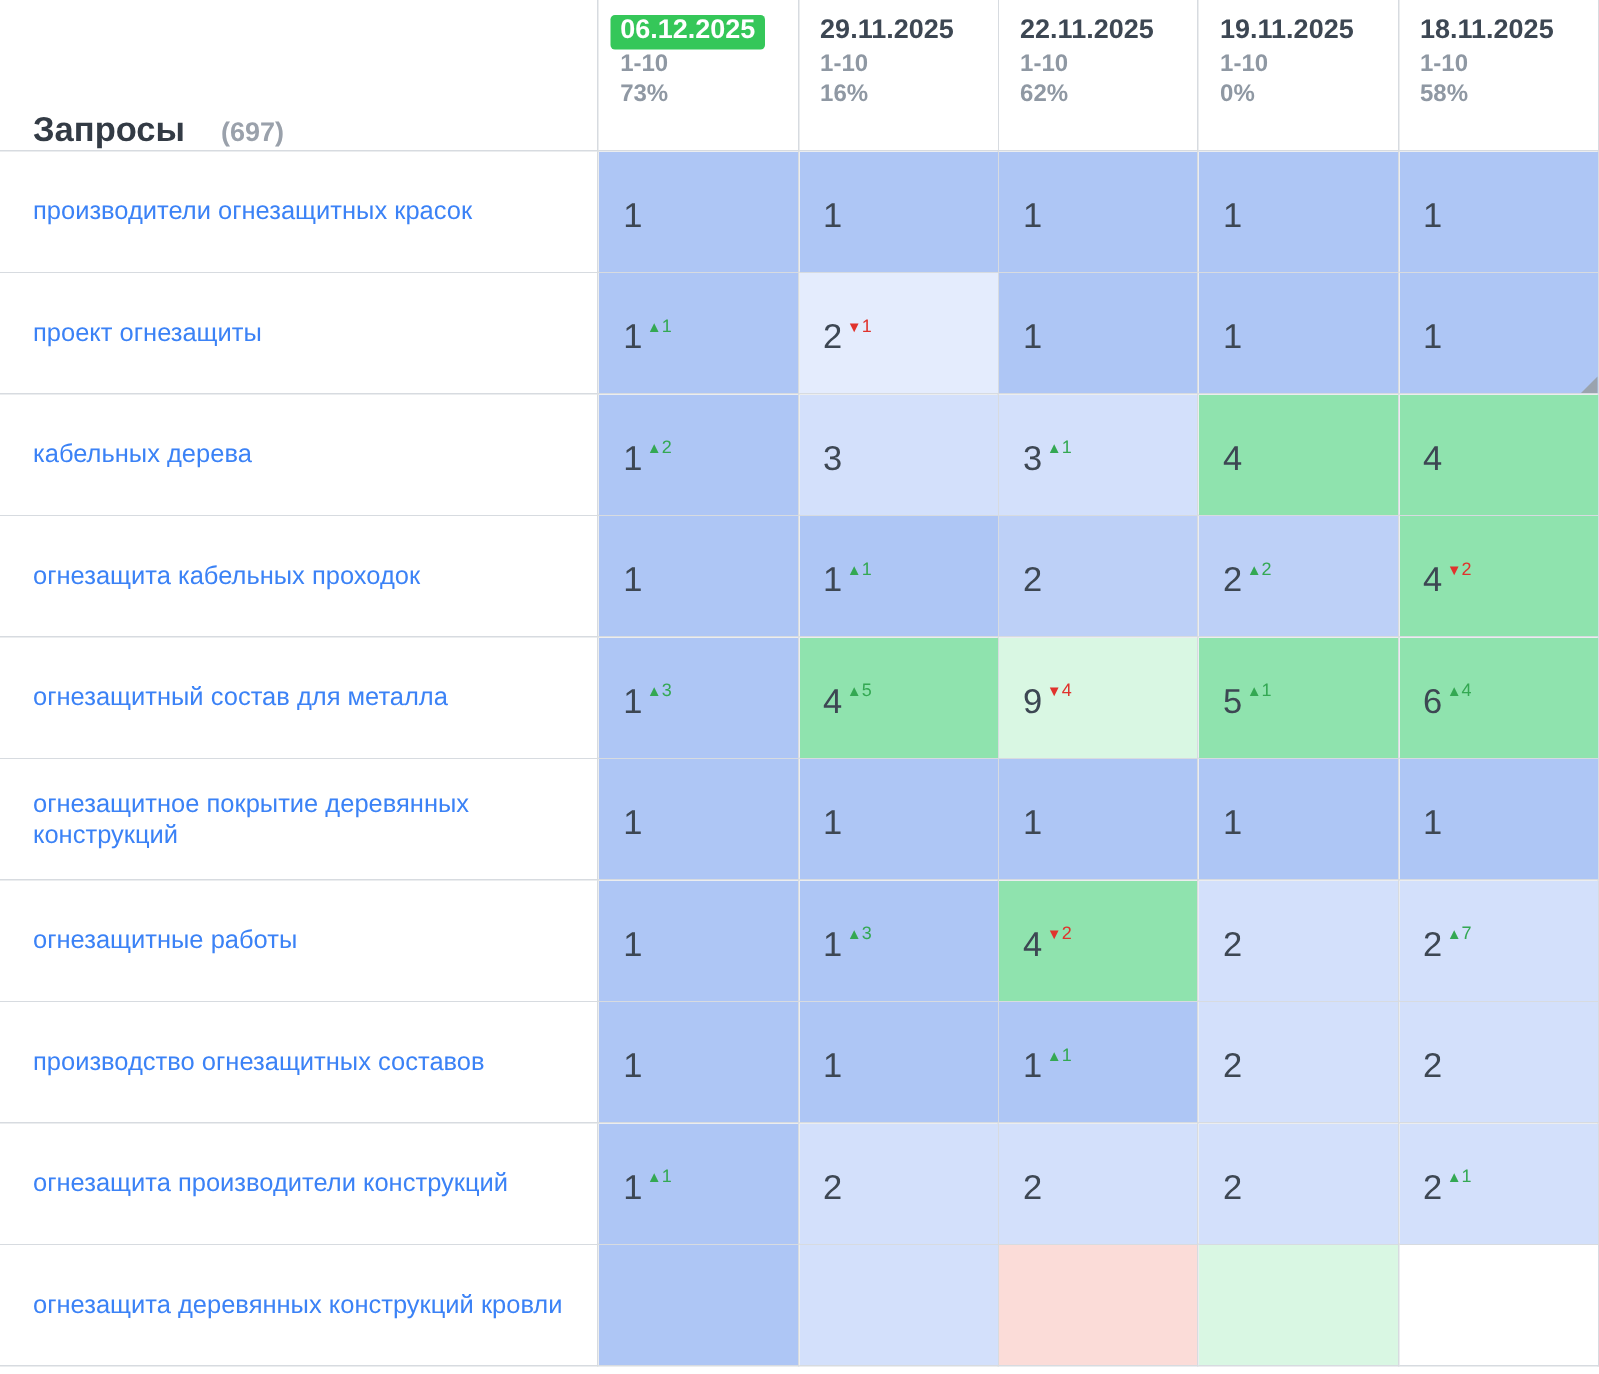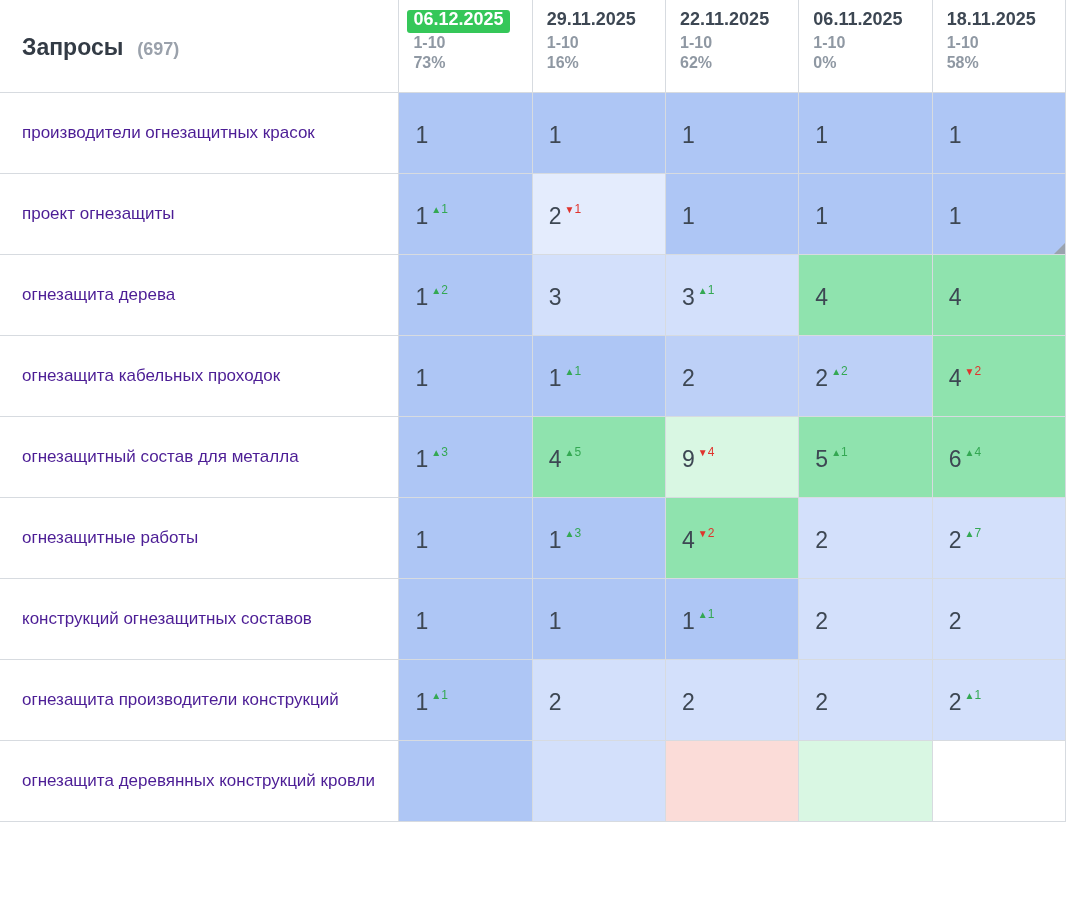--- a/index.html
+++ b/index.html
@@ -32,22 +32,23 @@
     border-bottom: 1px solid #d7dbe0;
   }
   th.query-head {
     border-right: 1px solid #d7dbe0;
     height: 92px;
     position: relative;
   }
   .query-head-inner {
     display: flex;
     align-items: baseline;
-    gap: 14px;
+    gap: 24px;
     padding: 34px 0 0 22px;
+    margin-top: 39px;
   }
   .query-title {
     font-size: 23px;
     font-weight: bold;
     color: #333b45;
   }
   .query-count {
     font-size: 18px;
     color: #9aa1ab;
   }
@@ -86,21 +87,21 @@
     border-bottom: 1px solid #d7dbe0;
     border-right: 1px solid #d7dbe0;
     vertical-align: middle;
     height: 68px;
     position: relative;
   }
   td.query-cell {
     background: #ffffff;
     padding: 6px 14px 6px 22px;
     font-size: 17px;
-    color: #4c1d95;
+    color: #3b82f6;
     line-height: 1.25;
     margin-left: 28px;
   }
   td.val-cell {
     padding: 0 0 0 16px;
     font-size: 23px;
     color: #3d4753;
   }
   .val-wrap {
     display: flex;
@@ -157,21 +158,21 @@
       <tr id="header-row">
           <th class="query-head">
             <div class="query-head-inner">
               <span class="query-title">Запросы</span>
               <span class="query-count">(697)</span>
             </div>
           </th>
           <th class="date-head"><div class="date-label active">06.12.2025</div><div class="date-sub"><span>1-10</span><span class="pct">73%</span></div></th>
           <th class="date-head"><div class="date-label">29.11.2025</div><div class="date-sub"><span>1-10</span><span class="pct">16%</span></div></th>
           <th class="date-head"><div class="date-label">22.11.2025</div><div class="date-sub"><span>1-10</span><span class="pct">62%</span></div></th>
-          <th class="date-head"><div class="date-label">06.11.2025</div><div class="date-sub"><span>1-10</span><span class="pct">0%</span></div></th>
+          <th class="date-head"><div class="date-label">19.11.2025</div><div class="date-sub"><span>1-10</span><span class="pct">0%</span></div></th>
           <th class="date-head"><div class="date-label">18.11.2025</div><div class="date-sub"><span>1-10</span><span class="pct">58%</span></div></th>
         </tr>
     </thead>
     <tbody id="table-body">
         <tr>
           <td class="query-cell">производители огнезащитных красок</td>
           <td class="val-cell bg-blue1">
             <div class="val-wrap">
               <span class="val-num">1</span>
             </div>
@@ -222,21 +223,21 @@
             </div>
           </td>
           <td class="val-cell bg-blue1">
             <div class="val-wrap">
               <span class="val-num">1</span>
             </div>
             <span class="corner"></span>
           </td>
         </tr>
         <tr>
-          <td class="query-cell">огнезащита дерева</td>
+          <td class="query-cell">кабельных дерева</td>
           <td class="val-cell bg-blue1">
             <div class="val-wrap">
               <span class="val-num">1</span>
               <span class="delta up"><span class="arrow">▲</span><span>2</span></span>
             </div>
           </td>
           <td class="val-cell bg-blue3">
             <div class="val-wrap">
               <span class="val-num">3</span>
             </div>
@@ -316,20 +317,48 @@
             </div>
           </td>
           <td class="val-cell bg-green1">
             <div class="val-wrap">
               <span class="val-num">6</span>
               <span class="delta up"><span class="arrow">▲</span><span>4</span></span>
             </div>
           </td>
         </tr>
         <tr>
+          <td class="query-cell">огнезащитное покрытие деревянных конструкций</td>
+          <td class="val-cell bg-blue1">
+            <div class="val-wrap">
+              <span class="val-num">1</span>
+            </div>
+          </td>
+          <td class="val-cell bg-blue1">
+            <div class="val-wrap">
+              <span class="val-num">1</span>
+            </div>
+          </td>
+          <td class="val-cell bg-blue1">
+            <div class="val-wrap">
+              <span class="val-num">1</span>
+            </div>
+          </td>
+          <td class="val-cell bg-blue1">
+            <div class="val-wrap">
+              <span class="val-num">1</span>
+            </div>
+          </td>
+          <td class="val-cell bg-blue1">
+            <div class="val-wrap">
+              <span class="val-num">1</span>
+            </div>
+          </td>
+        </tr>
+        <tr>
           <td class="query-cell">огнезащитные работы</td>
           <td class="val-cell bg-blue1">
             <div class="val-wrap">
               <span class="val-num">1</span>
             </div>
           </td>
           <td class="val-cell bg-blue1">
             <div class="val-wrap">
               <span class="val-num">1</span>
               <span class="delta up"><span class="arrow">▲</span><span>3</span></span>
@@ -347,21 +376,21 @@
             </div>
           </td>
           <td class="val-cell bg-blue3">
             <div class="val-wrap">
               <span class="val-num">2</span>
               <span class="delta up"><span class="arrow">▲</span><span>7</span></span>
             </div>
           </td>
         </tr>
         <tr>
-          <td class="query-cell">конструкций огнезащитных составов</td>
+          <td class="query-cell">производство огнезащитных составов</td>
           <td class="val-cell bg-blue1">
             <div class="val-wrap">
               <span class="val-num">1</span>
             </div>
           </td>
           <td class="val-cell bg-blue1">
             <div class="val-wrap">
               <span class="val-num">1</span>
             </div>
           </td>

